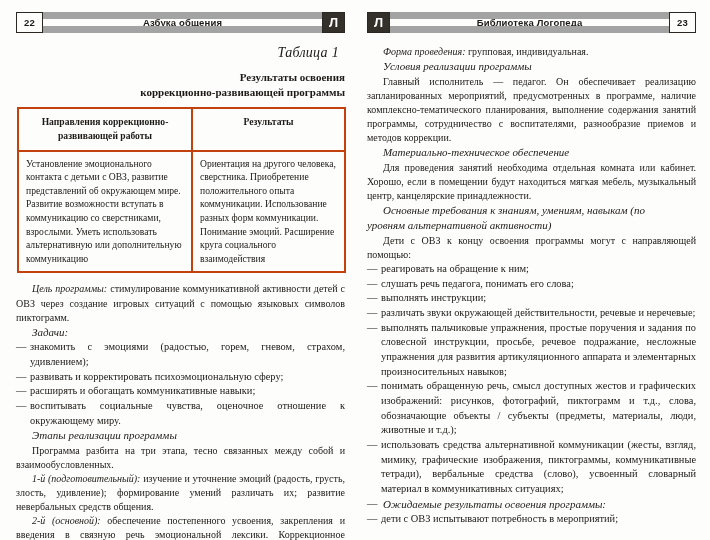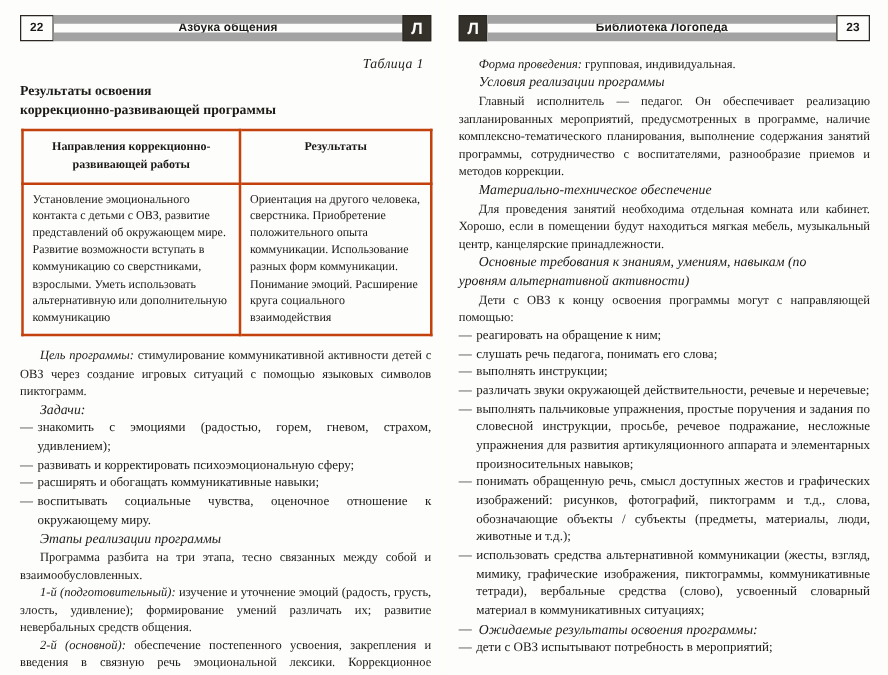--- a/index.html
+++ b/index.html
@@ -79,26 +79,26 @@
     font-weight: bold;
     font-size: 13px;
     line-height: 1;
     border: 1px solid #2b2722;
   }
 
   
   .tbl-caption {
     text-align: right;
     font-style: italic;
-    font-size: 11px;
+    font-size: 14px;
     margin: 7px 6px 9px 0;
     letter-spacing: .3px;
   }
   .tbl-title {
-    text-align: left;
+    text-align: right;
     font-weight: bold;
     font-size: 11px;
     line-height: 1.38;
     margin: 0 0 7px 0;
   }
   table.results {
     width: 327px;
     border-collapse: collapse;
     margin: 0 0 0 1px;
     table-layout: fixed;

